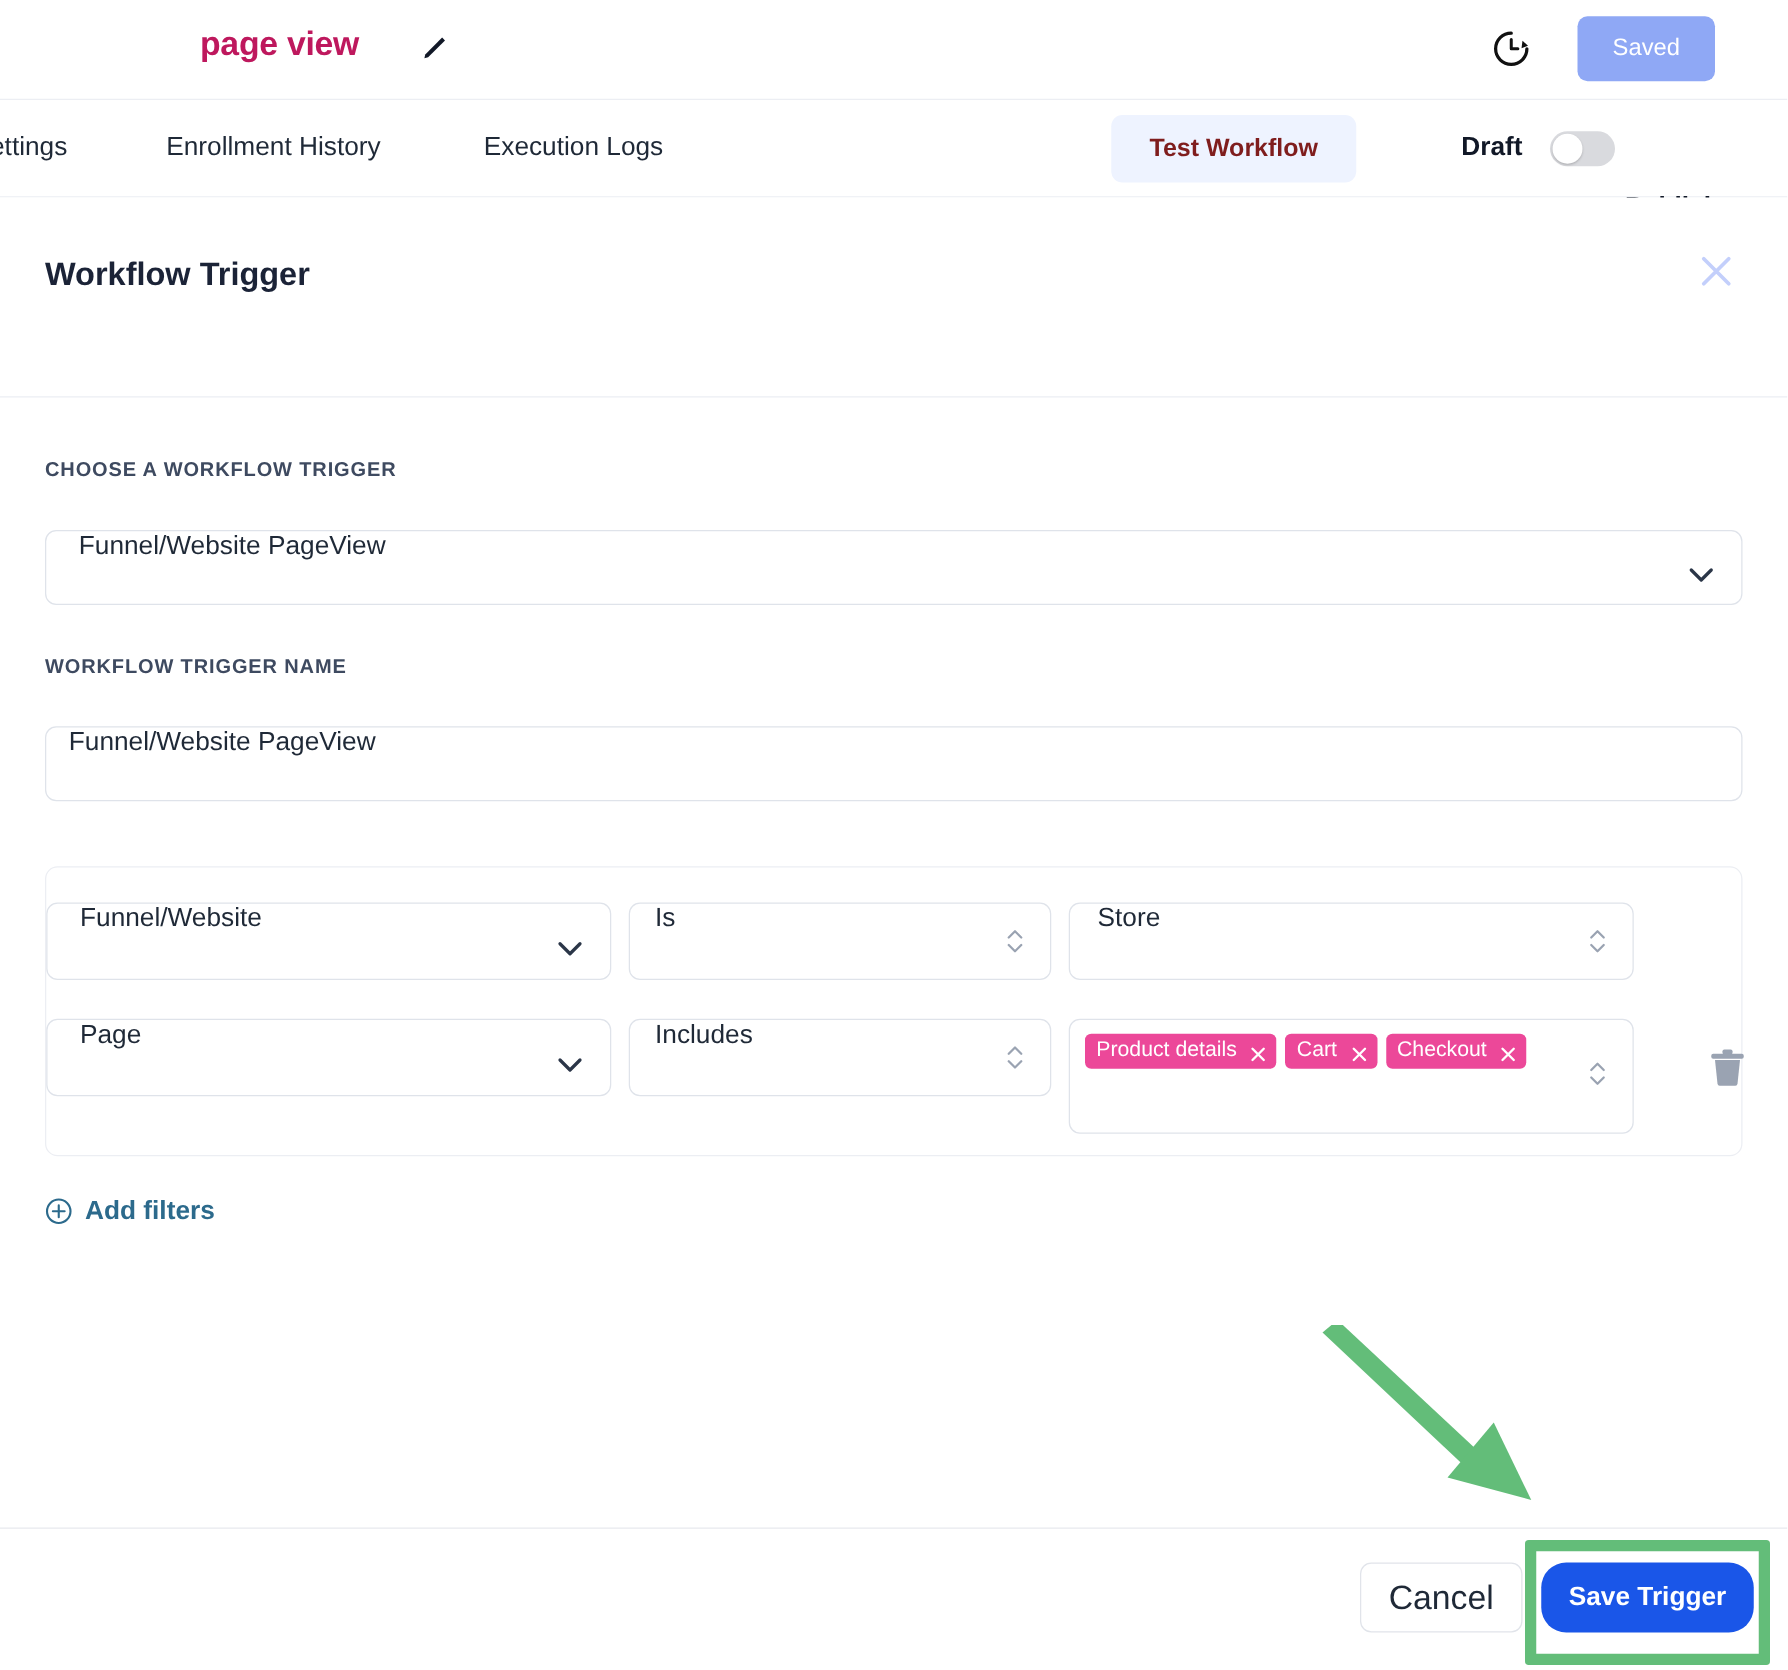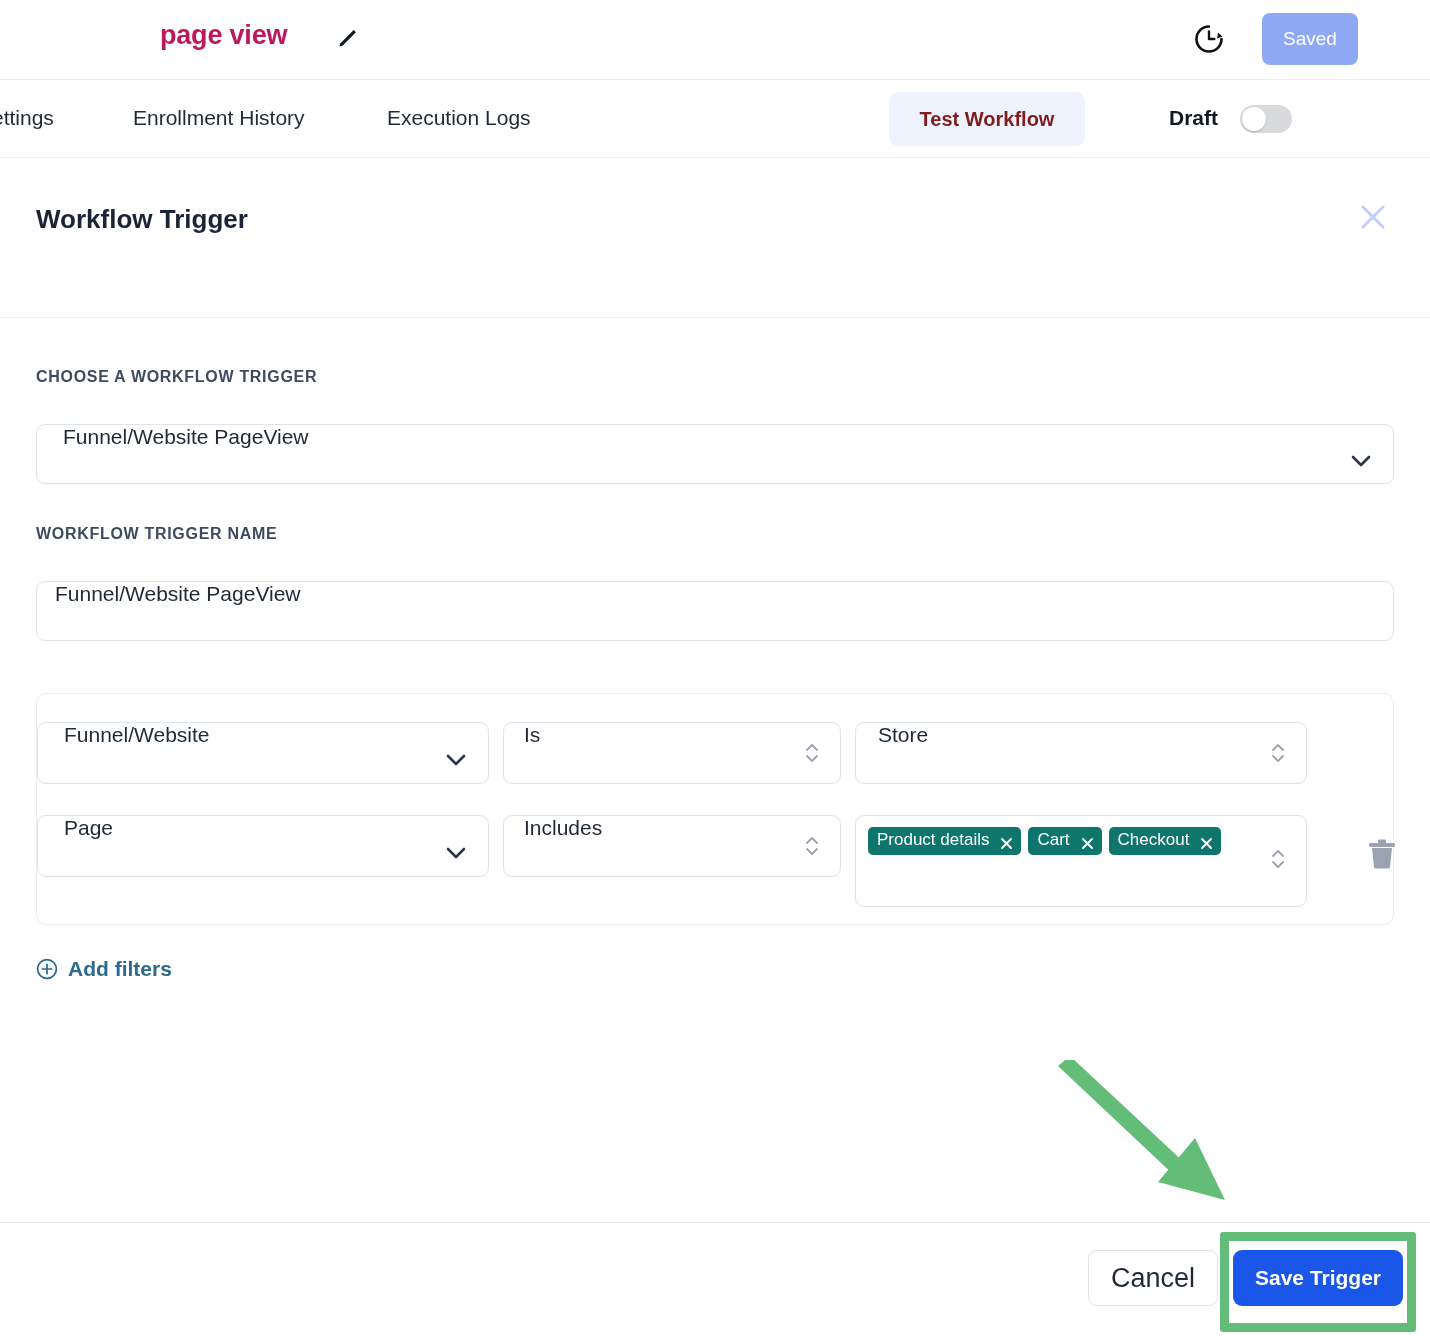--- a/index.html
+++ b/index.html
@@ -43,21 +43,21 @@
   }
   .history-icon {
     position: absolute;
     left: 1192px; top: 22px;
     width: 34px; height: 34px;
     cursor: pointer;
   }
   .saved-btn {
     position: absolute;
     left: 1262px; top: 13px;
-    width: 96px; height: 52px;
+    width: 110px; height: 52px;
     background: #8fa8f5;
     color: #ffffff;
     border: none;
     border-radius: 8px;
     font-size: 19px;
     font-family: "Liberation Sans", sans-serif;
     font-weight: 400;
     cursor: pointer;
   }
 
@@ -250,21 +250,21 @@
     padding: 11px 46px 11px 12px;
     flex-wrap: wrap;
     gap: 7px 7px;
     display: flex;
     cursor: pointer;
   }
 
   .tag {
     display: inline-flex;
     align-items: center;
-    background: #0f766e;
+    background: #ec4899;
     color: #ffffff;
     border-radius: 5px;
     font-size: 17px;
     padding: 2px 8px 3px 9px;
     white-space: nowrap;
     line-height: 1.35;
   }
   .tag-x {
     margin-left: 11px;
     width: 13px; height: 13px;
@@ -336,21 +336,21 @@
     color: #1f2937;
     cursor: pointer;
   }
   .save-trigger-btn {
     position: absolute;
     left: 1233px; top: 1250px;
     width: 170px; height: 56px;
     background: #1a56e8;
     color: #ffffff;
     border: none;
-    border-radius: 9px;
+    border-radius: 20px;
     font-size: 21px;
     font-family: "Liberation Sans", sans-serif;
     font-weight: 700;
     cursor: pointer;
   }
 </style>
 </head>
 <body>
 
 <div class="app">

